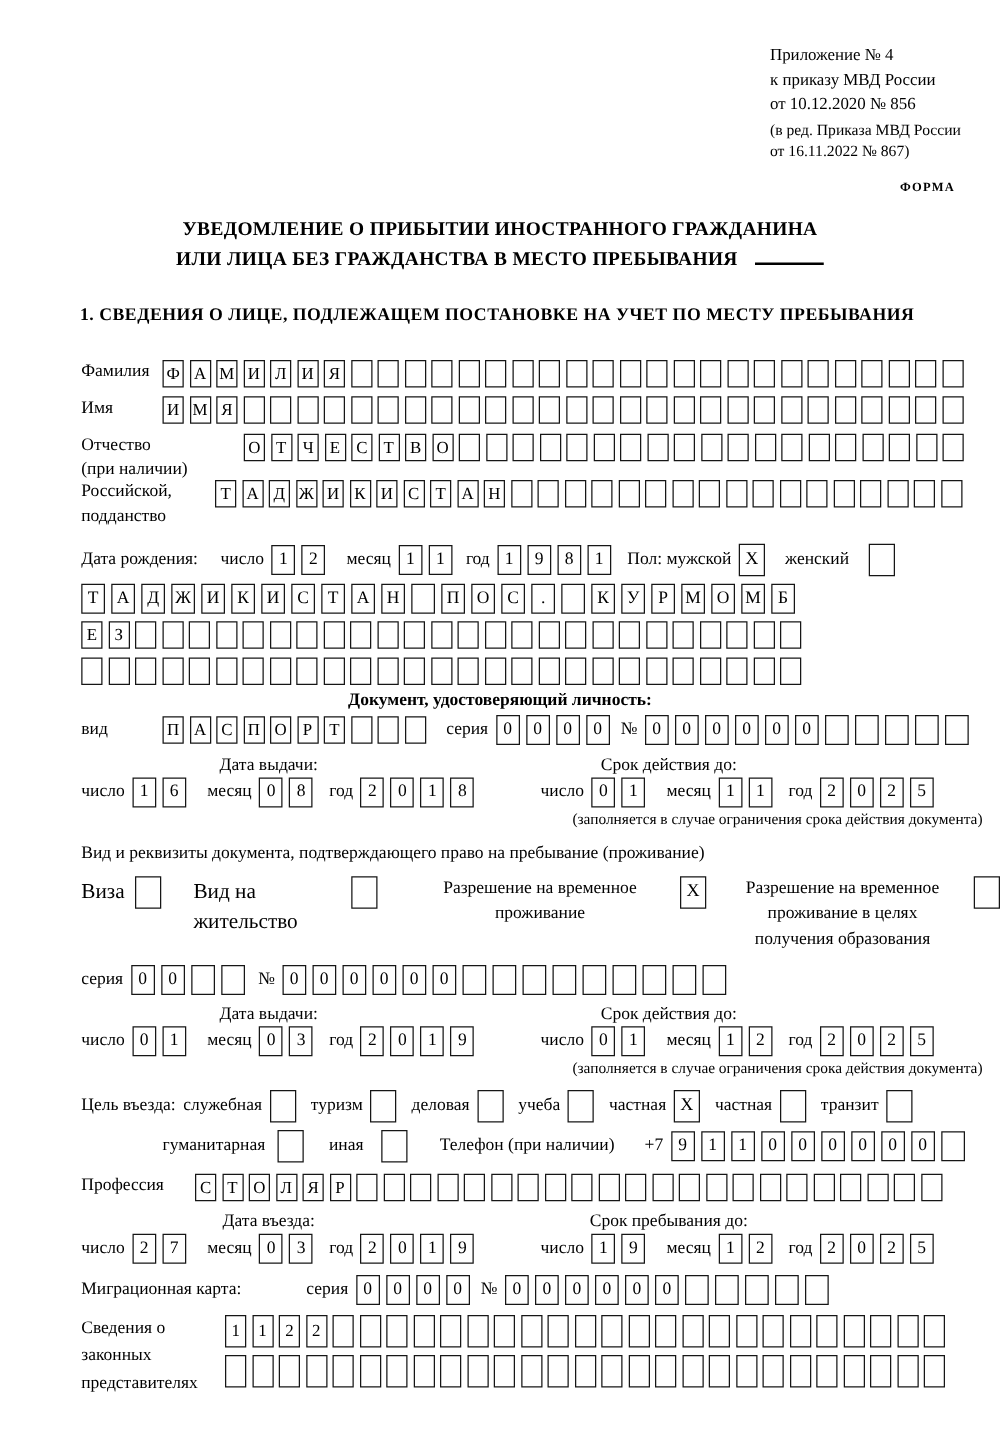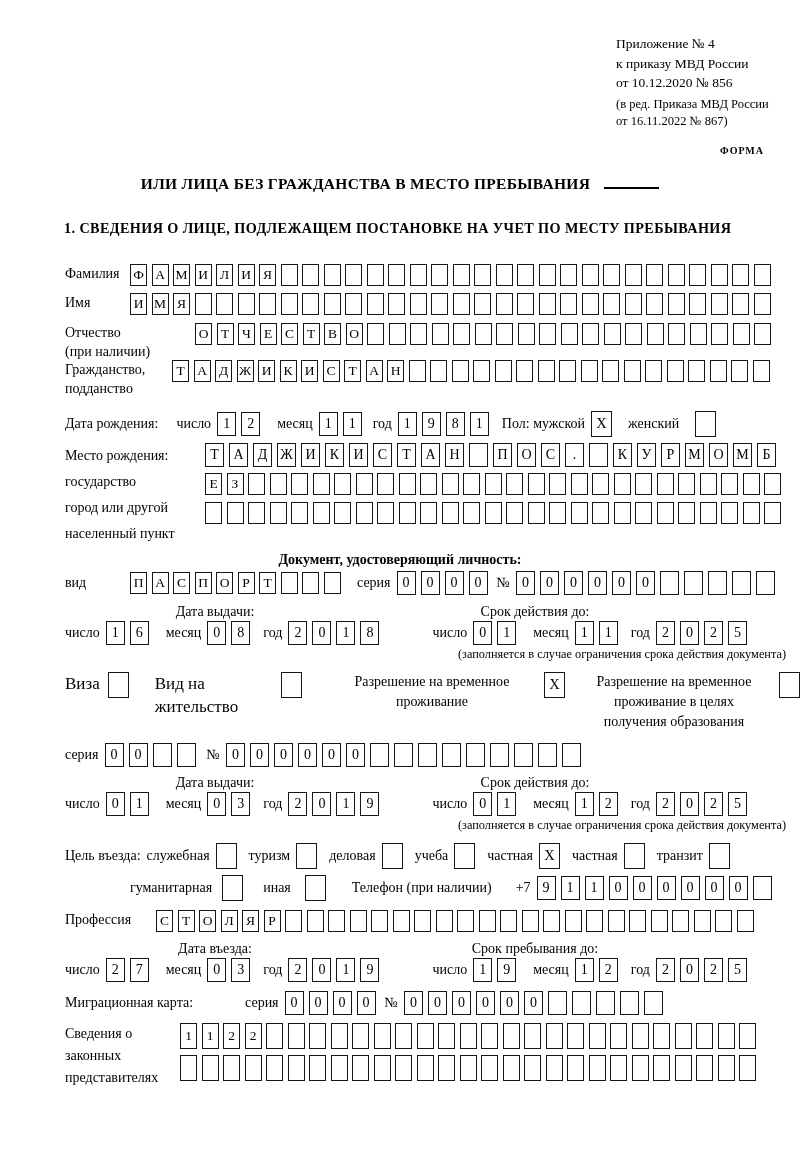--- a/index.html
+++ b/index.html
@@ -49,20 +49,21 @@
     <div>к приказу МВД России</div>
     <div>от 10.12.2020 № 856</div>
     <div class="sub">
       <div>(в ред. Приказа МВД России</div>
       <div>от 16.11.2022 № 867)</div>
     </div>
   </div>
   <div class="forma">ФОРМА</div>
 
   <div class="title">
+    <div>УВЕДОМЛЕНИЕ О ПРИБЫТИИ ИНОСТРАННОГО ГРАЖДАНИНА</div>
     <div><span>ИЛИ ЛИЦА БЕЗ ГРАЖДАНСТВА В МЕСТО ПРЕБЫВАНИЯ</span><span class="blank"></span></div>
   </div>
 
   <div class="sec">1. СВЕДЕНИЯ О ЛИЦЕ, ПОДЛЕЖАЩЕМ ПОСТАНОВКЕ НА УЧЕТ ПО МЕСТУ ПРЕБЫВАНИЯ</div>
 
   <div class="row" style="margin-top:27px">
     <span class="lbl" style="width:65px">Фамилия</span>
     <span class="cells">
         <span class="cell">Ф</span>
         <span class="cell">А</span>
@@ -164,21 +165,21 @@
         <span class="cell"></span>
         <span class="cell"></span>
         <span class="cell"></span>
         <span class="cell"></span>
         <span class="cell"></span>
       </span>
   </div>
 
   <div class="row" style="margin-top:-2px">
     <span class="lbl" style="width:107px">
-      <span>Гражданство,</span><br>
+      <span>Российской,</span><br>
       <span>подданство</span>
     </span>
     <span class="cells">
         <span class="cell">Т</span>
         <span class="cell">А</span>
         <span class="cell">Д</span>
         <span class="cell">Ж</span>
         <span class="cell">И</span>
         <span class="cell">К</span>
         <span class="cell">И</span>
@@ -225,26 +226,20 @@
         <span class="cell">8</span>
         <span class="cell">1</span>
       </span>
     <span class="t" style="margin-left:8px">Пол: мужской</span>
     <span class="cb">X</span>
     <span class="t" style="margin-left:16px">женский</span>
     <span class="cb" style="margin-left:10px"></span>
   </div>
 
   <div class="row" style="margin-top:6px">
-    <span class="lbl" style="width:140px; line-height:1.85">
-      <span>Место рождения:</span><br>
-      <span>государство</span><br>
-      <span>город или другой</span><br>
-      <span>населенный пункт</span>
-    </span>
     <span>
       <div class="cells lg" style="margin-bottom:6px">
           <span class="cell">Т</span>
           <span class="cell">А</span>
           <span class="cell">Д</span>
           <span class="cell">Ж</span>
           <span class="cell">И</span>
           <span class="cell">К</span>
           <span class="cell">И</span>
           <span class="cell">С</span>
@@ -406,20 +401,21 @@
           <span class="cell">2</span>
           <span class="cell">0</span>
           <span class="cell">2</span>
           <span class="cell">5</span>
         </span>
     </span>
   </div>
 
   <div class="note">(заполняется в случае ограничения срока действия документа)</div>
 
+  <div class="intro">Вид и реквизиты документа, подтверждающего право на пребывание (проживание)</div>
 
   <div class="row" style="margin-top:10px">
     <span style="display:flex;align-items:flex-start">
       <span class="lbl2">Виза</span>
       <span class="cb" style="margin-left:8px"></span>
     </span>
     <span style="display:flex;align-items:flex-start;margin-left:26px">
       <span class="lbl2">Вид на жительство</span>
       <span class="cb" style="margin-left:12px"></span>
     </span>

